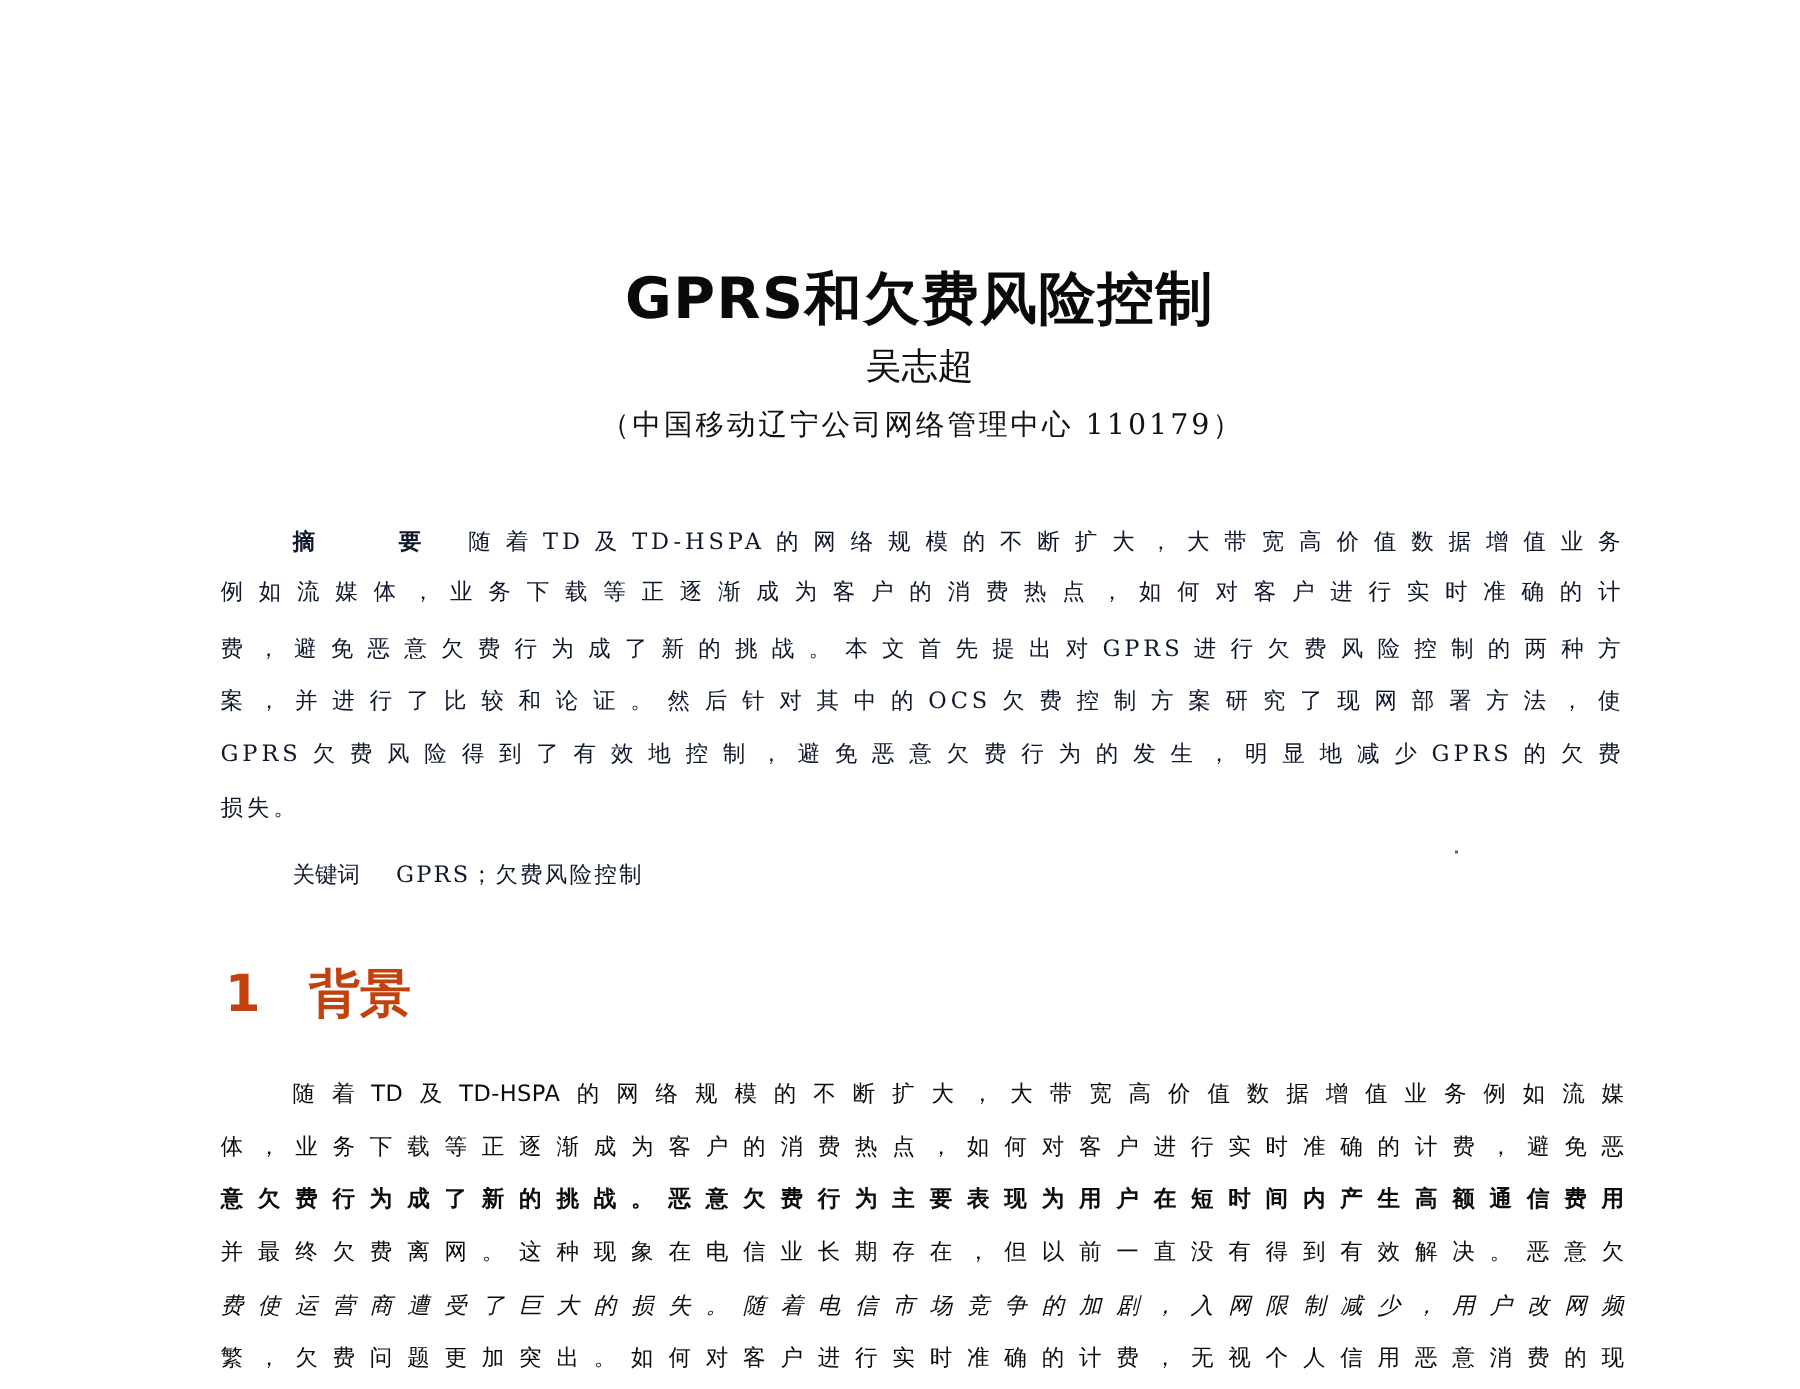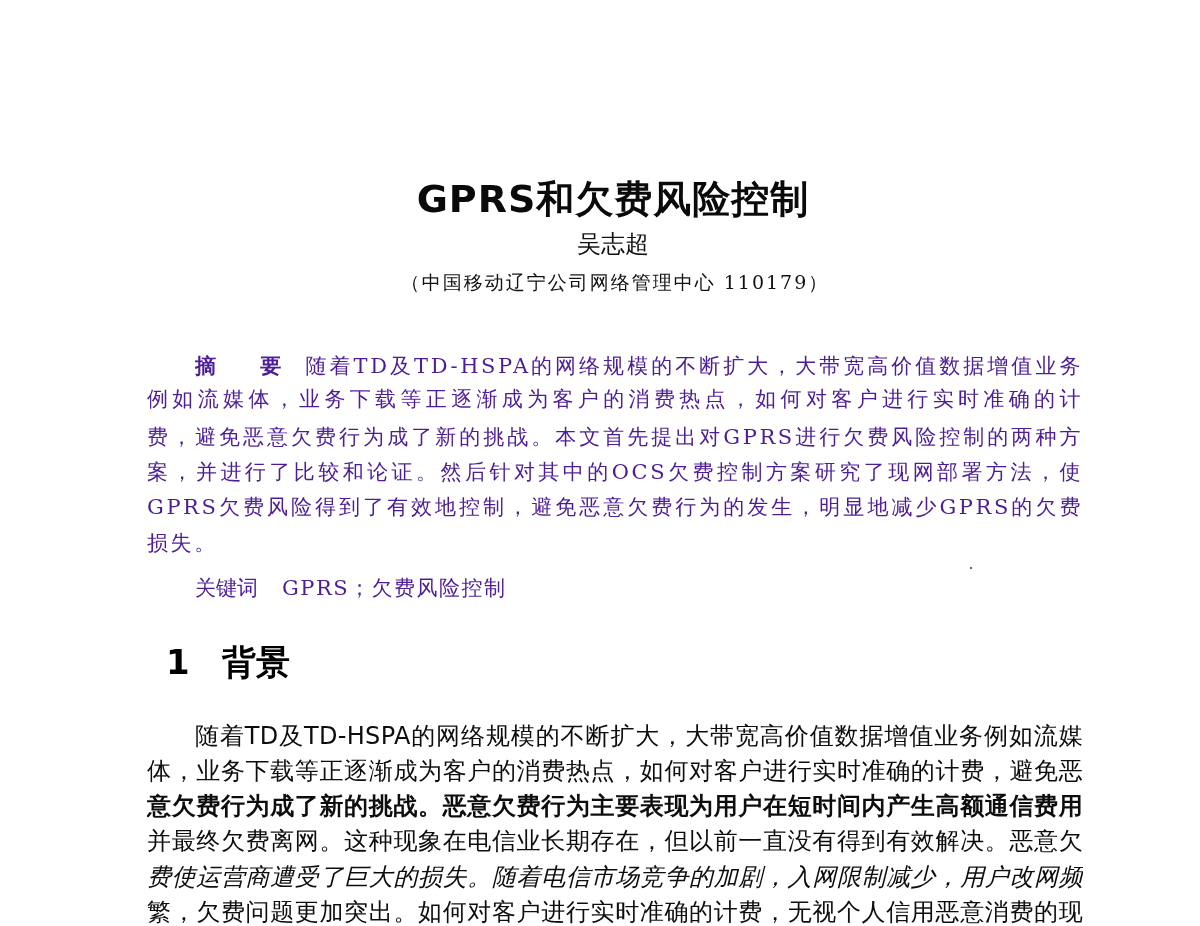--- a/index.html
+++ b/index.html
@@ -7,31 +7,31 @@
          font-family:"DejaVu Serif", "Liberation Serif", serif; color:#111; }
   .page { position:absolute; left:0; top:0; width:1200px; height:926px; background:#fff; }
   .title { position:absolute; left:0; width:1226px; top:174px; text-align:center;
            font-family:"DejaVu Sans", "Liberation Sans", sans-serif; font-weight:bold;
            font-size:38px; letter-spacing:1px; color:#0a0a0a; }
   .author { position:absolute; left:0; width:1226px; top:228px; text-align:center;
             font-family:"DejaVu Sans", "Liberation Sans", sans-serif; font-size:24px; color:#111; }
   .affil { position:absolute; left:0; width:1230px; top:270px; text-align:center;
            font-size:19px; letter-spacing:2px; color:#111; }
   .line { position:absolute; left:147px; width:936px; white-space:nowrap; overflow:hidden;
-          font-size:21px; letter-spacing:2.6px; text-align:justify; text-align-last:justify; color:#4c1d95; }
+          font-size:15px; letter-spacing:2.6px; text-align:justify; text-align-last:justify; color:#0f172a; }
   .line.last { text-align-last:left; }
   .line.indent { left:195px; width:888px; }
   .abs-label { font-family:"DejaVu Sans", "Liberation Sans", sans-serif; font-weight:bold; letter-spacing:18px; margin-right:6px; }
   .kw-label { font-family:"DejaVu Sans", "Liberation Sans", sans-serif; font-weight:normal; letter-spacing:0; margin-right:24px; }
   .kw { letter-spacing:1.5px; }
-  .heading { position:absolute; left:166px; top:640px; font-family:"DejaVu Sans", "Liberation Sans", sans-serif;
-             font-weight:bold; font-size:34px; color:#000000; }
+  .heading { position:absolute; left:150px; top:640px; font-family:"DejaVu Sans", "Liberation Sans", sans-serif;
+             font-weight:bold; font-size:34px; color:#c2410c; }
   .heading .num { display:inline-block; width:56px; }
   .body-line { position:absolute; left:147px; width:936px; white-space:nowrap; overflow:hidden;
-               font-family:"DejaVu Sans", "Liberation Sans", sans-serif; font-size:24px; letter-spacing:0.3px;
+               font-family:"DejaVu Sans", "Liberation Sans", sans-serif; font-size:15px; letter-spacing:0.3px;
                text-align:justify; text-align-last:justify; color:#0d0d0d; }
   .body-line.indent { left:195px; width:888px; }
   .speck { position:absolute; left:970px; top:567px; width:2px; height:2px; background:#666; }
 </style>
 </head>
 <body>
 
 <div class="page">
 
   <div class="title">GPRS和欠费风险控制</div>

